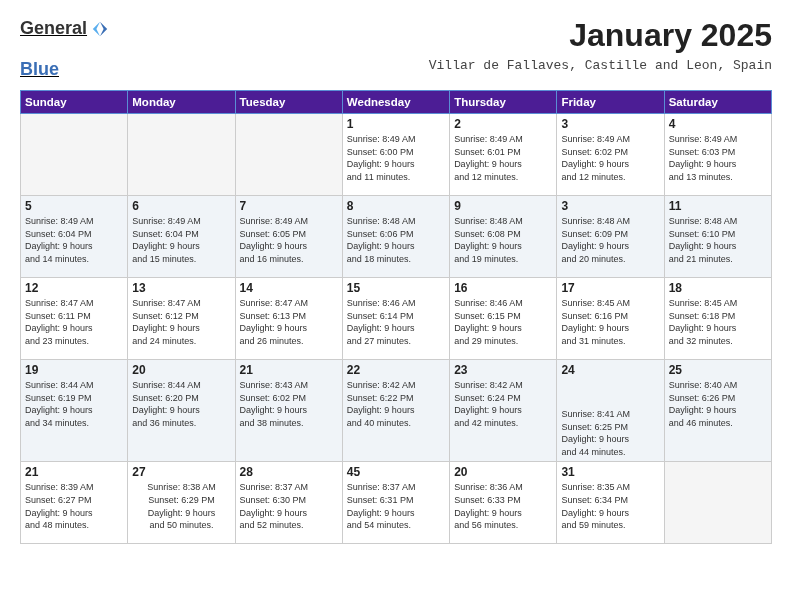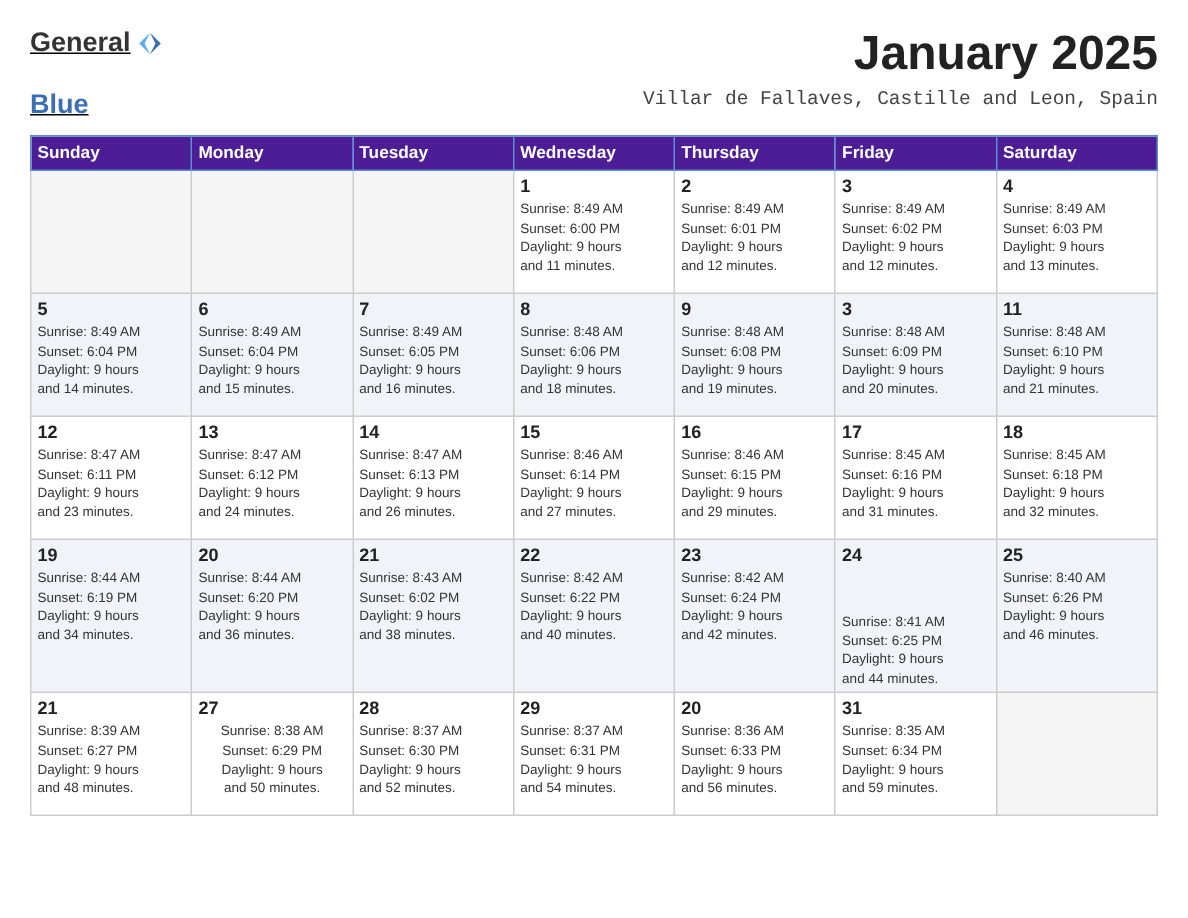--- a/index.html
+++ b/index.html
@@ -341,21 +341,21 @@
 and 50 minutes.</div>
           </td>
           <td>
             <div class="day-number">28</div>
             <div class="day-info" style="white-space: pre-line;">Sunrise: 8:37 AM
 Sunset: 6:30 PM
 Daylight: 9 hours
 and 52 minutes.</div>
           </td>
           <td>
-            <div class="day-number">29</div>
+            <div class="day-number">45</div>
             <div class="day-info" style="white-space: pre-line;">Sunrise: 8:37 AM
 Sunset: 6:31 PM
 Daylight: 9 hours
 and 54 minutes.</div>
           </td>
           <td>
             <div class="day-number">20</div>
             <div class="day-info" style="white-space: pre-line;">Sunrise: 8:36 AM
 Sunset: 6:33 PM
 Daylight: 9 hours

